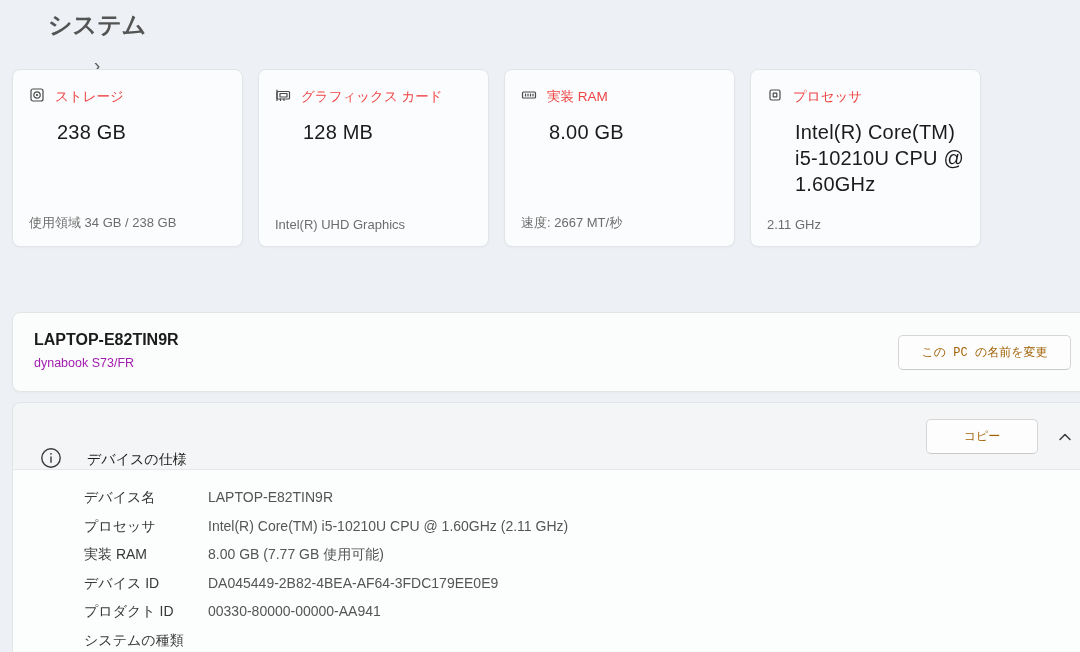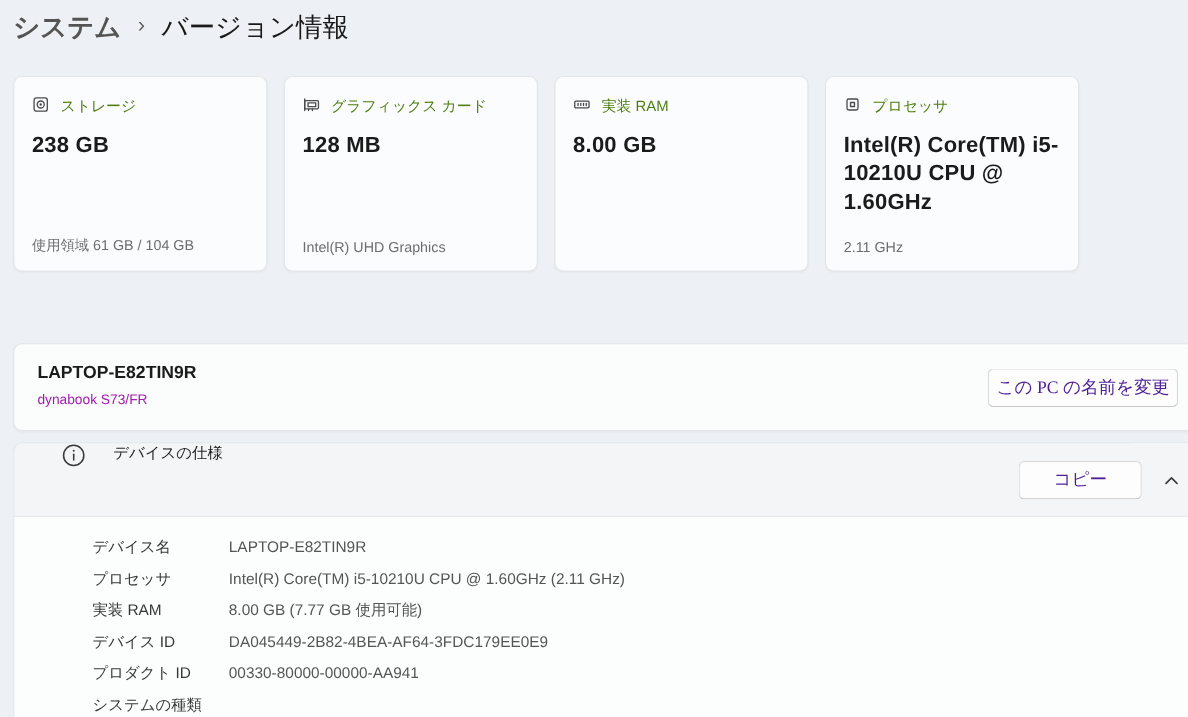--- a/index.html
+++ b/index.html
@@ -6,65 +6,65 @@
   html,body { width:1080px; height:652px; }
   body {
     font-family:"Liberation Sans","DejaVu Sans",sans-serif;
     background:#edf1f5;
     overflow:hidden;
     position:relative;
     color:#1b1b1b;
   }
 
   
-  .breadcrumb { position:absolute; left:12px; top:9px; display:flex; align-items:center; gap:15px; }
+  .breadcrumb { position:absolute; left:12px; top:9px; display:flex; align-items:center; gap:15px;flex-direction:column; }
   .crumb-root { font-size:24px; font-weight:600; color:#545454; cursor:pointer; }
   .crumb-sep  { font-size:20px; color:#5f5f5f; transform:translateY(-2px); }
   .crumb-current { font-size:24px; font-weight:400; color:#191919; }
 
   
   .cards { position:absolute; left:12px; top:69px; display:flex; gap:15px; }
   .summary-card {
     width:231px; height:178px;
     background:#fbfcfd;
     border:1px solid #e2e5e8;
     border-radius:8px;
     padding:17px 16px;
     position:relative;
     box-shadow:0 1px 2px rgba(0,0,0,0.03);
   }
-  .card-head { display:flex; align-items:center; gap:10px; color:#4d7c0f; font-size:13.5px; }
+  .card-head { display:flex; align-items:center; gap:10px; color:#ef4444; font-size:13.5px; }
   .card-head svg { flex:0 0 auto; }
-  .card-value { margin-top:13px; font-size:20px; font-weight:700; color:#1b1b1b; line-height:26px; letter-spacing:0.2px; }
+  .card-value { margin-top:13px; font-size:20px; font-weight:400; color:#1b1b1b; line-height:26px; letter-spacing:0.2px;margin-left:28px; }
   .card-foot  { position:absolute; left:16px; right:12px; bottom:14px; font-size:13px; color:#6d6d6d; white-space:nowrap; }
 
   
   .device-card {
     position:absolute; left:12px; top:312px; width:1074px; height:80px;
     background:#fbfcfc; border:1px solid #e2e5e8; border-radius:8px;
     box-shadow:0 1px 2px rgba(0,0,0,0.03);
   }
   .device-name  { position:absolute; left:21px; top:18px; font-size:16px; font-weight:600; color:#1b1b1b; }
   .device-model { position:absolute; left:21px; top:43px; font-size:12.5px; color:#a21caf; }
 
   .btn {
     background:#fdfdfd; border:1px solid #d6d6d6; border-bottom-color:#c9c9c9;
-    border-radius:5px; font-size:16px; color:#4c1d95;
+    border-radius:5px; font-size:12px; color:#a16207;
     display:flex; align-items:center; justify-content:center;
-    font-family:Liberation Serif, serif; cursor:pointer;
+    font-family:Liberation Mono, monospace; cursor:pointer;
   }
   .rename-btn { position:absolute; left:885px; top:22px; width:173px; height:35px; }
 
   
   .expander {
     position:absolute; left:12px; top:402px; width:1074px; height:68px;
     background:#f4f5f6; border:1px solid #e2e5e8; border-bottom:1px solid #e6e8ea;
     border-top-left-radius:8px; cursor:pointer;
   }
-  .expander-left { position:absolute; left:43px; top:0; height:100%; display:flex; align-items:flex-start; gap:25px; }
+  .expander-left { position:absolute; left:27px; top:0; height:100%; display:flex; align-items:flex-end; gap:25px; }
   .expander-title { font-size:14px; color:#1f1f1f; }
   .copy-btn { position:absolute; left:913px; top:16px; width:112px; height:35px; }
   .chevron-up { position:absolute; left:1043px; top:25px; width:18px; height:18px; cursor:pointer; }
 
   
   .spec-panel {
     position:absolute; left:12px; top:470px; width:1074px; height:200px;
     background:#fcfdfd; border-left:1px solid #e2e5e8; border-right:1px solid #e2e5e8;
     padding:19px 0 0 71px;
   }
@@ -90,21 +90,21 @@
       <span>
         <svg width="16" height="16" viewBox="0 0 16 16" class="icon-stroke">
           <rect x="2" y="2" width="12" height="12" rx="2"></rect>
           <circle cx="8" cy="8" r="3.2"></circle>
           <circle cx="8" cy="8" r="0.5" fill="#4a4a4a"></circle>
         </svg>
       </span>
       <span>ストレージ</span>
     </div>
     <div class="card-value">238 GB</div>
-    <div class="card-foot">使用領域 61 GB / 104 GB</div>
+    <div class="card-foot">使用領域 34 GB / 238 GB</div>
   </div>
 
   <div class="summary-card">
     <div class="card-head">
       <span>
         <svg width="16" height="16" viewBox="0 0 16 16" class="icon-stroke">
           <rect x="2" y="4.5" width="12.5" height="7.5" rx="1"></rect>
           <rect x="5" y="6.5" width="7" height="3.5"></rect>
           <line x1="2" y1="3" x2="2" y2="13.5"></line>
           <line x1="5.5" y1="12" x2="5.5" y2="13.5"></line>
@@ -124,20 +124,21 @@
           <rect x="1.5" y="5" width="13" height="6" rx="1"></rect>
           <line x1="4.5" y1="7" x2="4.5" y2="9"></line>
           <line x1="7" y1="7" x2="7" y2="9"></line>
           <line x1="9.5" y1="7" x2="9.5" y2="9"></line>
           <line x1="12" y1="7" x2="12" y2="9"></line>
         </svg>
       </span>
       <span>実装 RAM</span>
     </div>
     <div class="card-value">8.00 GB</div>
+    <div class="card-foot">速度: 2667 MT/秒</div>
   </div>
 
   <div class="summary-card">
     <div class="card-head">
       <span>
         <svg width="16" height="16" viewBox="0 0 16 16" class="icon-stroke">
           <rect x="3" y="3" width="10" height="10" rx="1.5"></rect>
           <rect x="6.2" y="6.2" width="3.6" height="3.6"></rect>
         </svg>
       </span>

